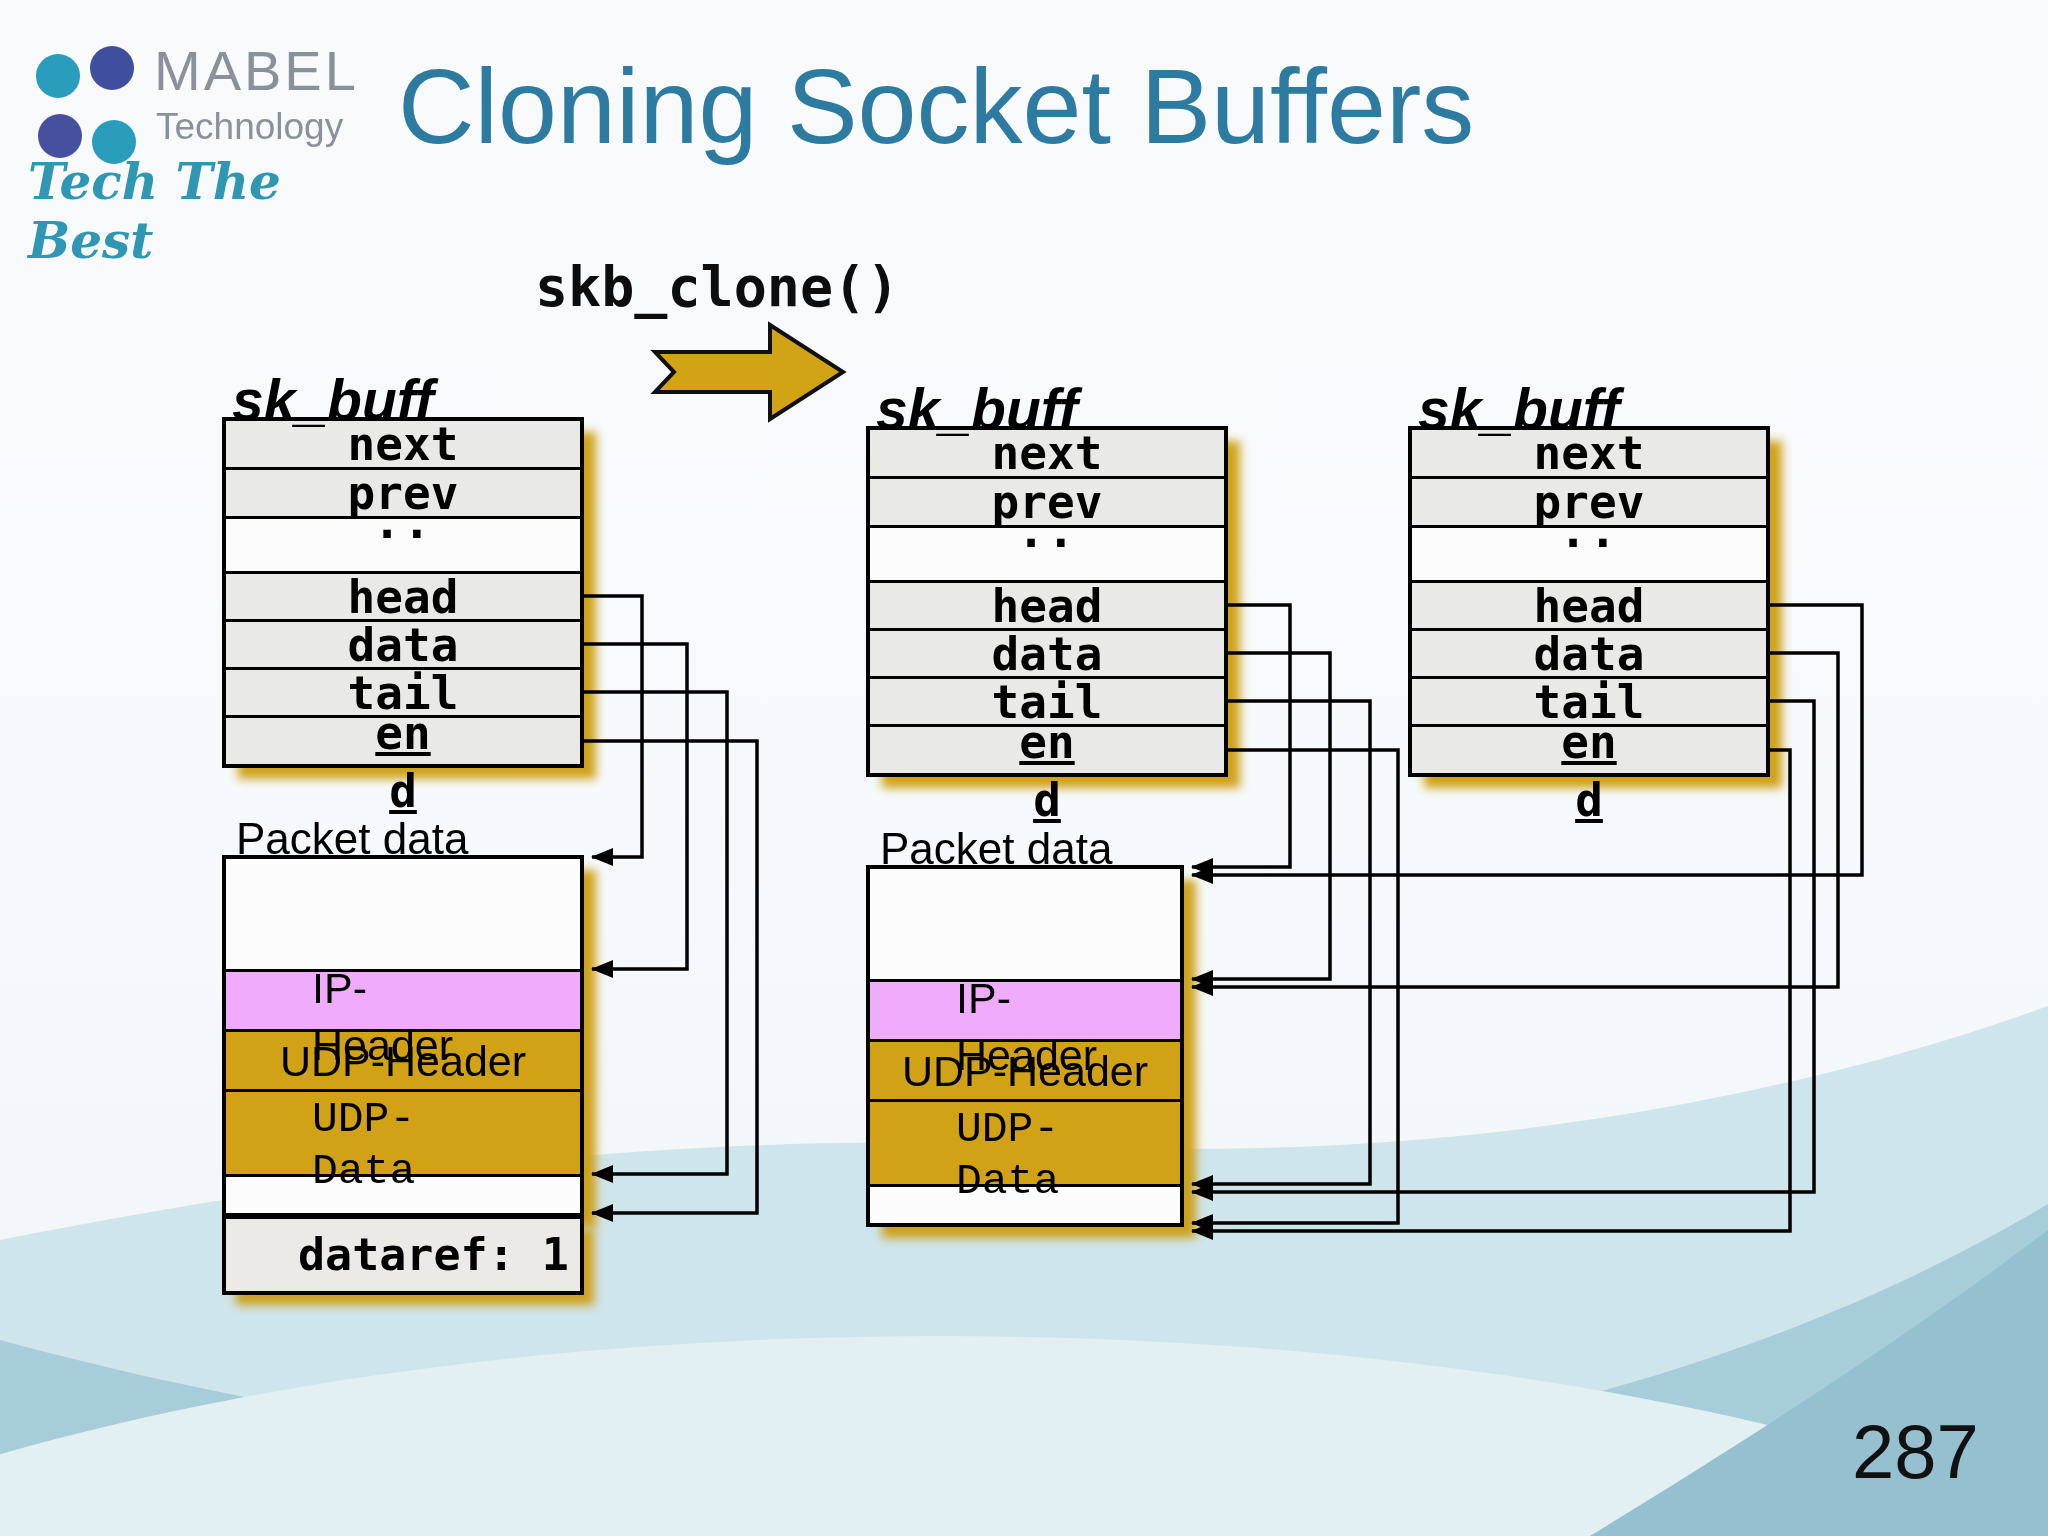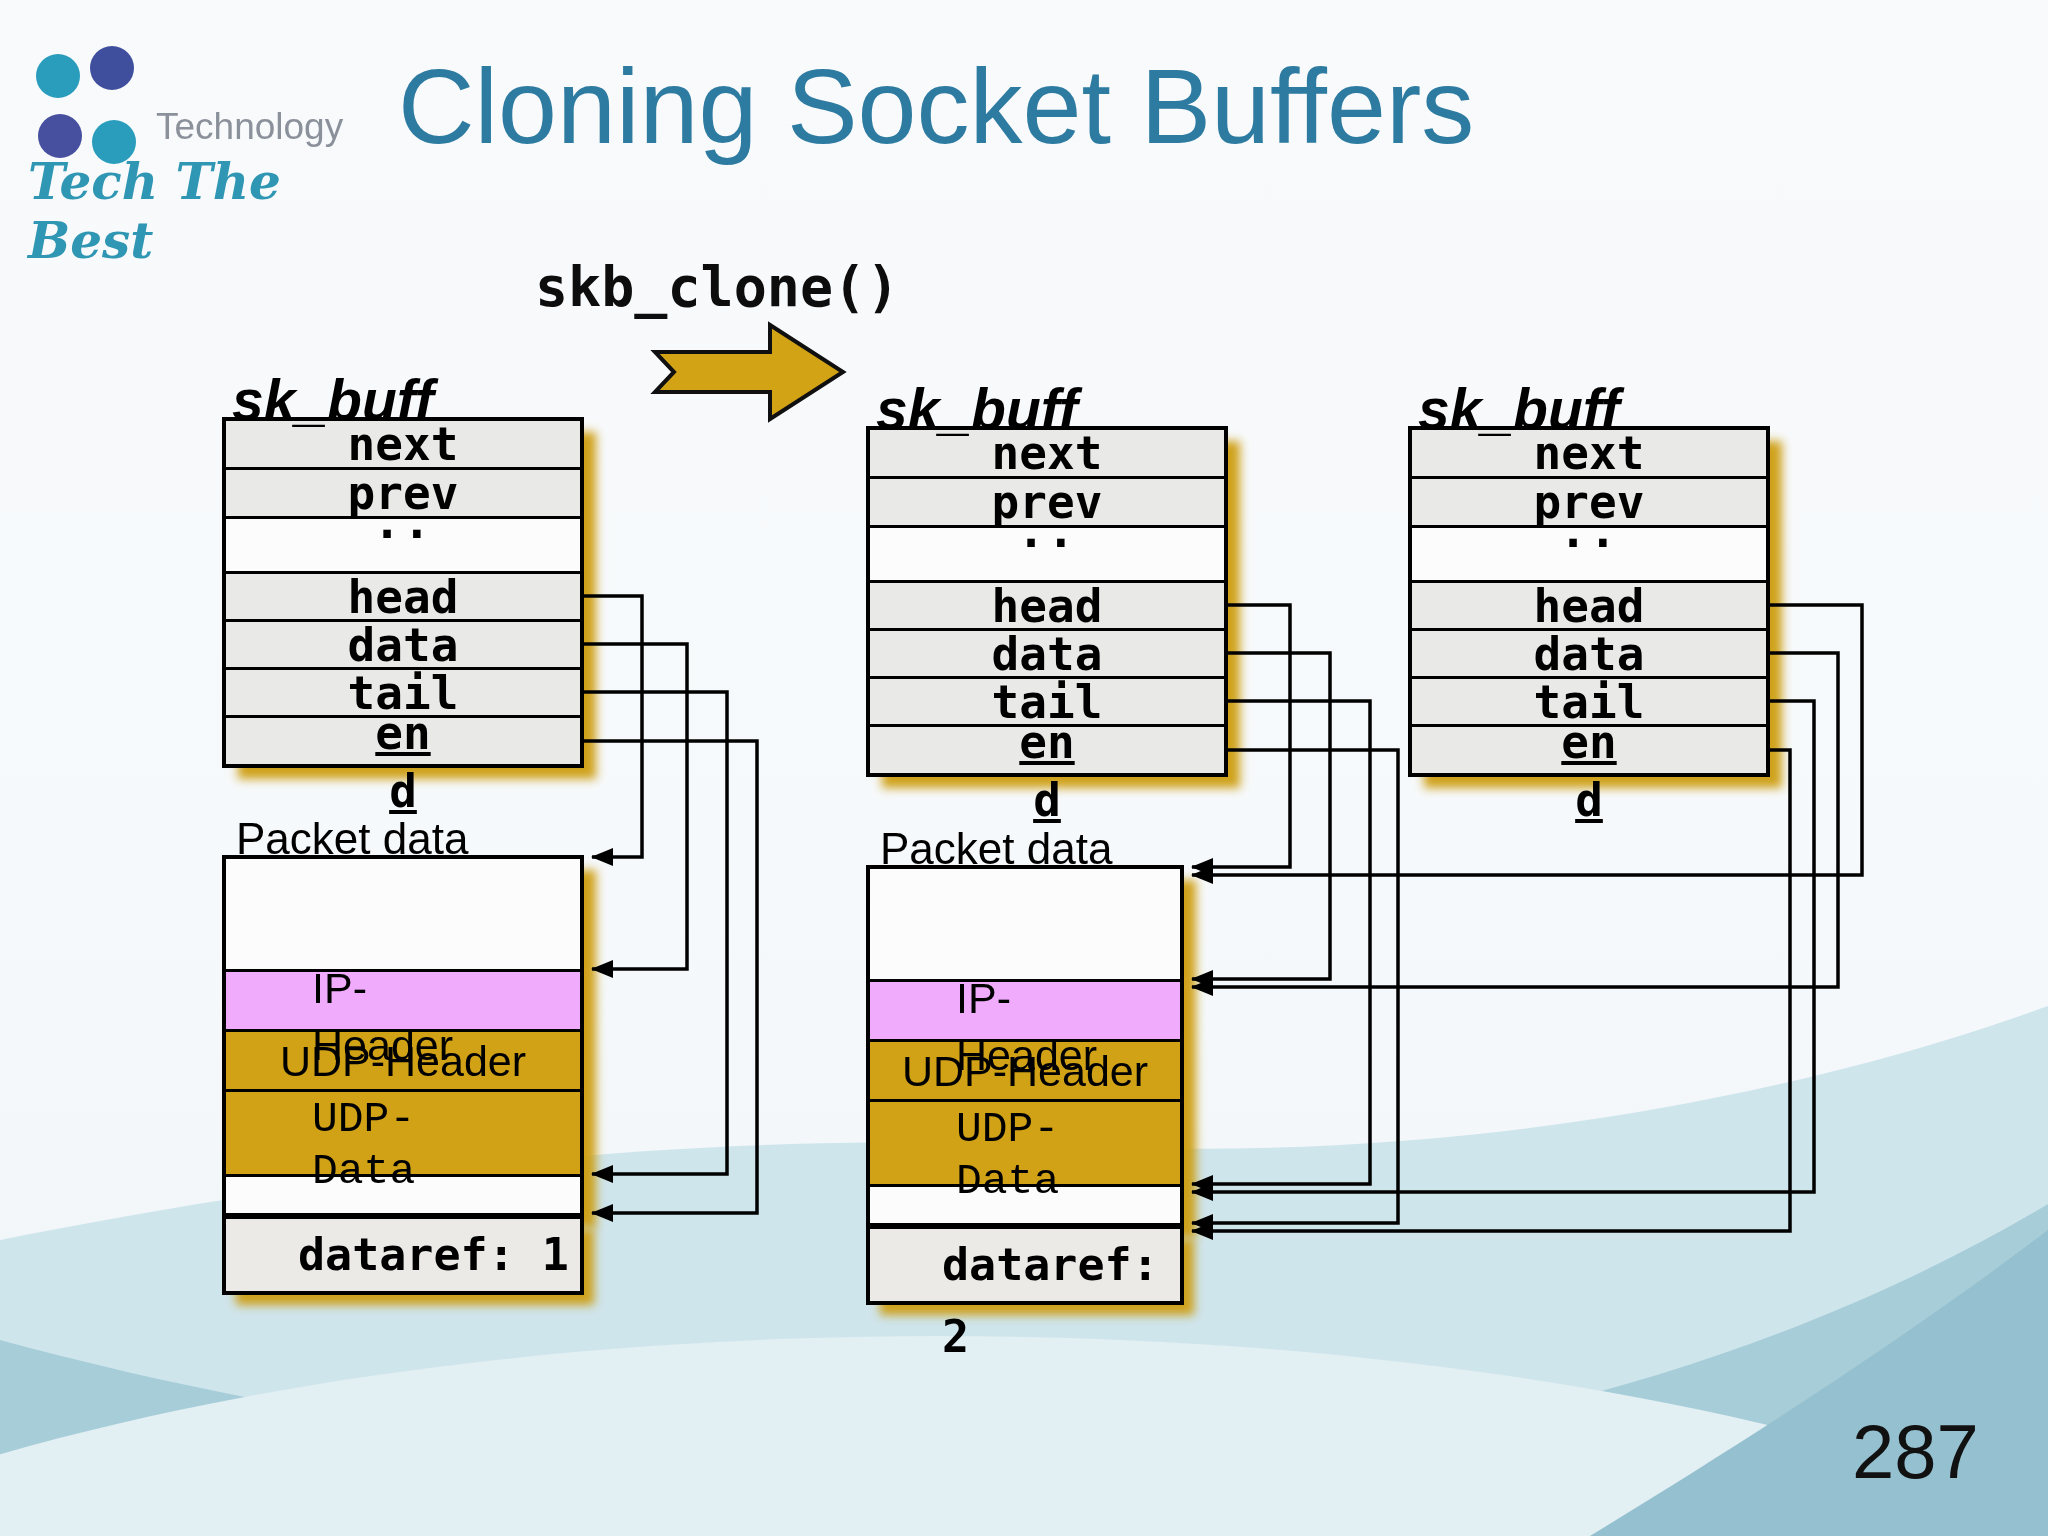--- a/index.html
+++ b/index.html
@@ -89,20 +89,21 @@
     <path d="M0,1340 C340,1432 700,1474 1060,1468 C1460,1460 1800,1352 2048,1204 L2048,1536 L0,1536 Z" fill="#a7cdd9"></path>
     <ellipse cx="940" cy="1856" rx="1480" ry="520" fill="#e2eff3"></ellipse>
     <path d="M2048,1230 C1930,1320 1780,1420 1590,1536 L2048,1536 Z" fill="#95c0cf"></path>
   </svg>
 
   <div id="logo">
     <div class="dot" id="dot-tl"></div>
     <div class="dot" id="dot-tr"></div>
     <div class="dot" id="dot-bl"></div>
     <div class="dot" id="dot-br"></div>
+    <div id="logo-name">MABEL</div>
     <div id="logo-division">Technology</div>
     <div id="logo-tagline">Tech The Best</div>
   </div>
 
   <div id="page-title">Cloning Socket Buffers</div>
 
   <div id="clone-label">skb_clone()</div>
 
   <svg id="clone-arrow-svg" width="2048" height="1536" viewBox="0 0 2048 1536" aria-hidden="true" style="z-index:2;pointer-events:none;">
     <polygon points="655,352 770,352 770,325 843,372 770,419 770,392 655,392 674,372" fill="#d2a315" stroke="#101010" stroke-width="4" stroke-linejoin="miter"></polygon>
@@ -206,21 +207,20 @@
         <div class="lbl">IP-Header</div>
       </div>
     <div class="sec s3">
         <div class="lbl">UDP-Header</div>
       </div>
     <div class="sec s4">
         <div class="lbl">UDP-Data</div>
       </div>
     <div class="sec s5"></div>
   </div>
-  <div class="dataref" id="dr2">dataref: 2</div>
 
   <svg id="pointer-svg" width="2048" height="1536" viewBox="0 0 2048 1536" aria-hidden="true">
     <defs>
       <marker id="arw" markerWidth="22" markerHeight="18" refX="21" refY="9" orient="auto" markerUnits="userSpaceOnUse">
         <path d="M0,0 L22,9 L0,18 Z" fill="#000"></path>
       </marker>
     </defs>
     <g fill="none" stroke="#000" stroke-width="3.5">
 
       <polyline points="584,596 642,596 642,857 592,857" marker-end="url(#arw)"></polyline>

